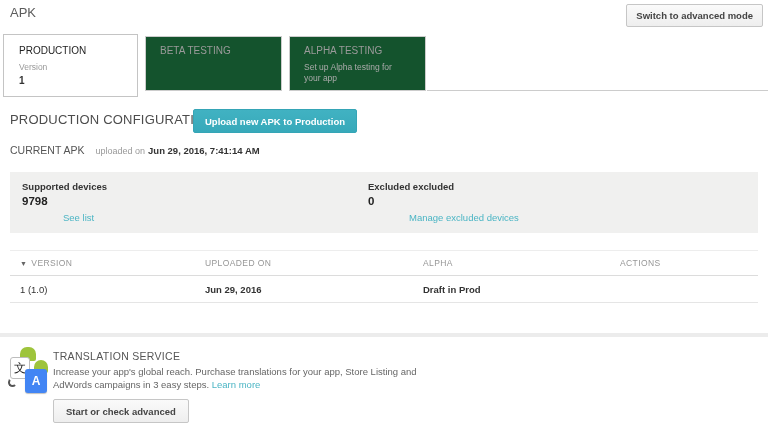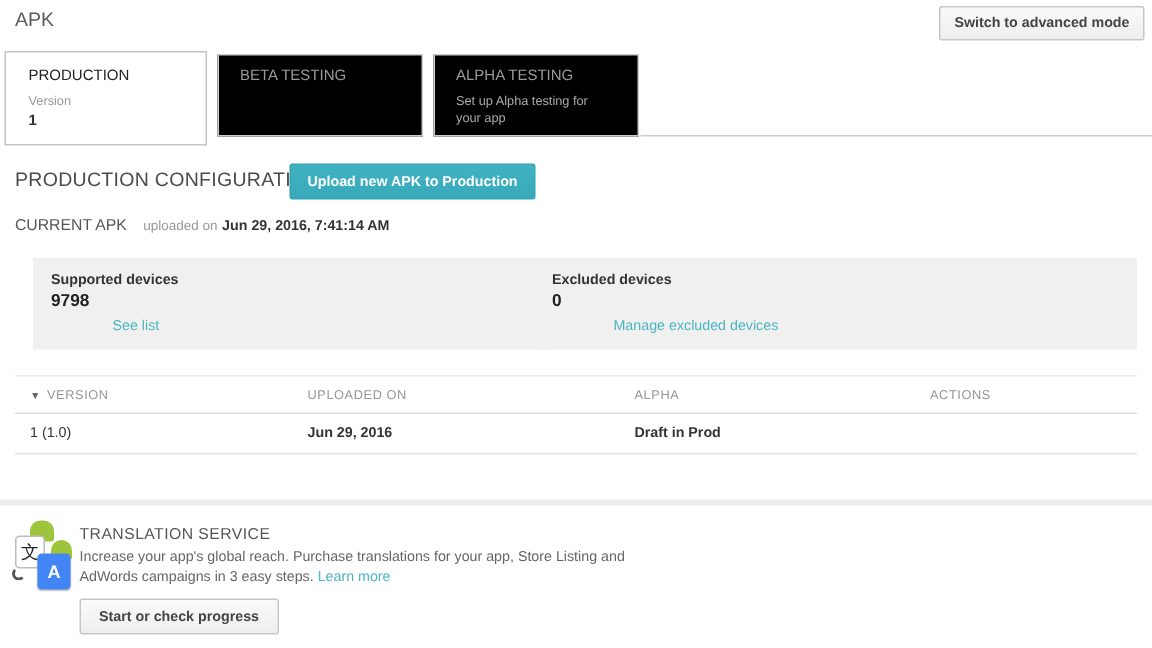--- a/index.html
+++ b/index.html
@@ -12,21 +12,21 @@
 
   .btn {
     display:inline-block; font-family:"Liberation Sans", sans-serif;
     font-size:9.5px; font-weight:bold; color:#444; text-align:center;
     background:linear-gradient(#fafafa,#eee); border:1px solid #c6c6c6;
     border-radius:2px; padding:5px 9px; cursor:pointer; white-space:nowrap;
   }
   .switch-btn { position:absolute; right:5px; top:4px; }
 
   
-  .tab { position:absolute; background:#000000; border:1px solid #ccc; }
+  .tab { position:absolute; background:#14532d; border:1px solid #ccc; }
   .tab-active { left:3px; top:34px; width:135px; height:63px; background:#fff; border-color:#c4c4c4; z-index:2; padding:10px 0 0 15px; }
   .tab-beta  { left:145px; top:36px; width:137px; height:55px; padding:8px 0 0 14px; }
   .tab-alpha { left:289px; top:36px; width:137px; height:55px; padding:8px 0 0 14px; }
   .tab-label-active { font-size:10px; color:#222; }
   .tab-label { font-size:10px; color:#9a9a9a; }
   .tab-desc { font-size:8.5px; color:#ababab; line-height:11px; margin-top:6px; width:100px; }
   .tab-version-label { font-size:8.5px; color:#999; margin-top:6px; }
   .tab-version-value { font-size:10px; font-weight:bold; color:#333; margin-top:3px; }
   .tab-baseline { position:absolute; left:427px; right:0; top:90px; height:1px; background:#ccc; }
 
@@ -37,21 +37,21 @@
     border:1px solid #35a5b6; border-radius:2px;
     color:#fff; font-size:9.5px; font-weight:bold; cursor:pointer;
   }
 
   .current-apk { position:absolute; left:10px; top:140px; white-space:nowrap; }
   .current-apk-label { font-size:10.5px; color:#555; }
   .uploaded-prefix { font-size:9px; color:#999; margin-left:11px; }
   .uploaded-date { font-size:9.5px; font-weight:bold; color:#333; margin-left:3px; }
 
   .device-panel { position:absolute; top:172px; height:61px; background:#f0f0ef; padding:9px 12px; }
-  .panel-supported { left:22px; width:346px; }
+  .panel-supported { left:10px; width:346px; }
   .panel-excluded { left:356px; width:402px; }
   .panel-label { font-size:9.5px; font-weight:bold; color:#333; }
   .panel-count { font-size:11.5px; font-weight:bold; color:#222; margin-top:3px; }
   .teal-link { font-size:9.5px; color:#4bb5c4; text-decoration:none; cursor:pointer; }
   .panel-link { display:inline-block; margin-top:4px;margin-left:41px; }
 
   .apk-table { position:absolute; left:10px; right:10px; top:250px; }
   .thead { position:relative; height:26px; border-top:1px solid #ededed; border-bottom:1px solid #dcdcdc; }
   .trow  { position:relative; height:27px; border-bottom:1px solid #e5e5e5; }
   .cell { position:absolute; top:50%; transform:translateY(-50%); white-space:nowrap; }
@@ -105,21 +105,21 @@
   <div class="current-apk">
     <span class="current-apk-label">CURRENT APK</span><span class="uploaded-prefix">uploaded on</span><span class="uploaded-date">Jun 29, 2016, 7:41:14 AM</span>
   </div>
 
   <div class="device-panel panel-supported">
     <div class="panel-label">Supported devices</div>
     <div class="panel-count">9798</div>
     <a class="teal-link panel-link">See list</a>
   </div>
   <div class="device-panel panel-excluded">
-    <div class="panel-label">Excluded devices</div>
+    <div class="panel-label">Excluded excluded</div>
     <div class="panel-count">0</div>
     <a class="teal-link panel-link">Manage excluded devices</a>
   </div>
 
   <div class="apk-table">
     <div class="thead">
       <div class="cell hcell c1"><span class="sort-icon">▼</span><span>VERSION</span></div>
       <div class="cell hcell c2">UPLOADED ON</div>
       <div class="cell hcell c3">ALPHA</div>
       <div class="cell hcell c4">ACTIONS</div>
@@ -139,15 +139,15 @@
     <div class="robot robot-2"></div>
     <div class="char-card card-wen">文</div>
     <div class="char-card card-a">A</div>
     <div class="swirl"></div>
   </div>
   <div class="ts-title">TRANSLATION SERVICE</div>
   <div class="ts-body">
     <span>Increase your app's global reach. Purchase translations for your app, Store Listing and AdWords campaigns in 3 easy steps.</span>
     <a class="teal-link">Learn more</a>
   </div>
-  <button class="btn ts-btn">Start or check progress</button>
+  <button class="btn ts-btn">Start or check advanced</button>
 
 </div>
 
 </body></html>

